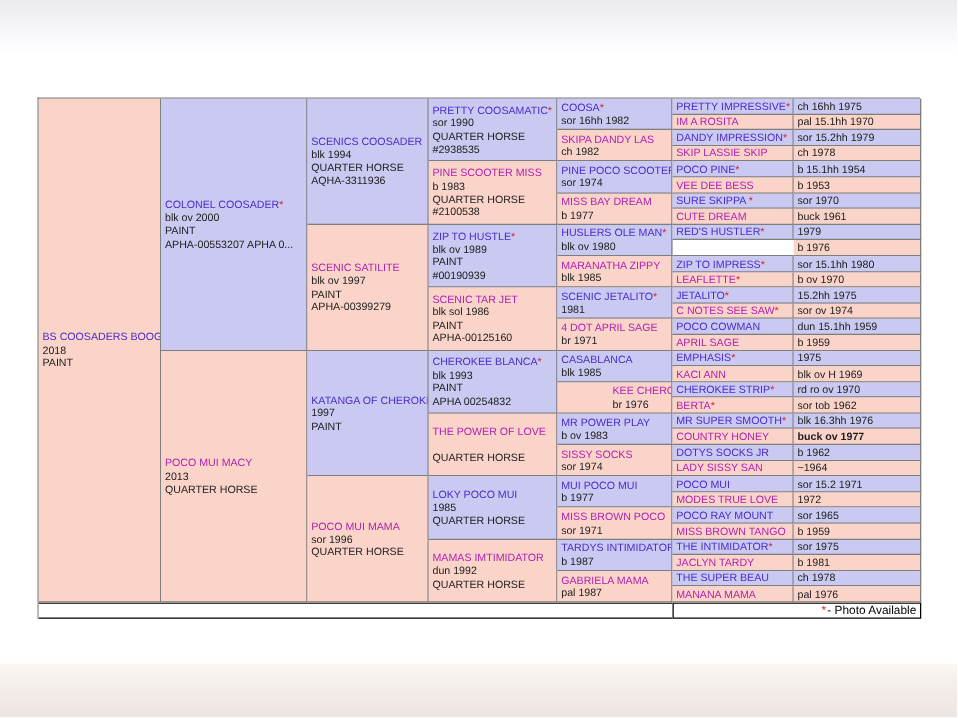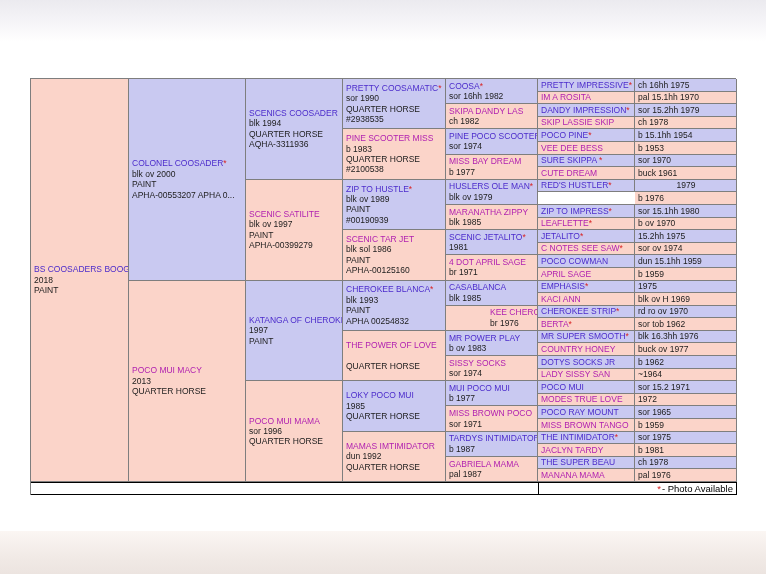--- a/index.html
+++ b/index.html
@@ -140,21 +140,21 @@
       <div class="cell sire" style="grid-area: 5 / 5 / span 2;">
         <span class="hname">PINE POCO SCOOTER</span>
         <div>sor 1974</div>
       </div>
       <div class="cell dam" style="grid-area: 7 / 5 / span 2;">
         <span class="hname">MISS BAY DREAM</span>
         <div>b 1977</div>
       </div>
       <div class="cell sire" style="grid-area: 9 / 5 / span 2;">
         <span class="hname">HUSLERS OLE MAN<span class="star">*</span></span>
-        <div>blk ov 1979</div>
+        <div>blk ov 1980</div>
       </div>
       <div class="cell dam" style="grid-area: 11 / 5 / span 2;">
         <span class="hname">MARANATHA ZIPPY</span>
         <div>blk 1985</div>
       </div>
       <div class="cell sire" style="grid-area: 13 / 5 / span 2;">
         <span class="hname">SCENIC JETALITO<span class="star">*</span></span>
         <div>1981</div>
       </div>
       <div class="cell dam" style="grid-area: 15 / 5 / span 2;">
@@ -237,21 +237,21 @@
       </div>
       <div class="cell dam" style="grid-area: 8 / 6 / span 1;">
         <span class="hname">CUTE DREAM</span>
       </div>
       <div class="cell info dam" style="grid-area: 8 / 7 / span 1;">
         <span>buck 1961</span>
       </div>
       <div class="cell sire" style="grid-area: 9 / 6 / span 1;">
         <span class="hname">RED'S HUSTLER<span class="star">*</span></span>
       </div>
-      <div class="cell info sire" style="grid-area: 9 / 7 / span 1; text-align: center;">
+      <div class="cell info sire" style="grid-area: 9 / 7 / span 1;">
         <span>1979</span>
       </div>
       <div class="cell dam" style="grid-area: 10 / 6 / span 1; margin-top: 12px;">
         <span class="hname">OLE DANCING LADY</span>
       </div>
       <div class="cell info dam" style="grid-area: 10 / 7 / span 1;">
         <span>b 1976</span>
       </div>
       <div class="cell sire" style="grid-area: 11 / 6 / span 1;">
         <span class="hname">ZIP TO IMPRESS<span class="star">*</span></span>
@@ -315,21 +315,21 @@
       </div>
       <div class="cell sire" style="grid-area: 21 / 6 / span 1;">
         <span class="hname">MR SUPER SMOOTH<span class="star">*</span></span>
       </div>
       <div class="cell info sire" style="grid-area: 21 / 7 / span 1;">
         <span>blk 16.3hh 1976</span>
       </div>
       <div class="cell dam" style="grid-area: 22 / 6 / span 1;">
         <span class="hname">COUNTRY HONEY</span>
       </div>
-      <div class="cell info dam" style="grid-area: 22 / 7 / span 1;">
+      <div class="cell info dam" style="grid-area: 22 / 7 / span 1; font-weight: bold;">
         <span>buck ov 1977</span>
       </div>
       <div class="cell sire" style="grid-area: 23 / 6 / span 1;">
         <span class="hname">DOTYS SOCKS JR</span>
       </div>
       <div class="cell info sire" style="grid-area: 23 / 7 / span 1;">
         <span>b 1962</span>
       </div>
       <div class="cell dam" style="grid-area: 24 / 6 / span 1;">
         <span class="hname">LADY SISSY SAN</span>

